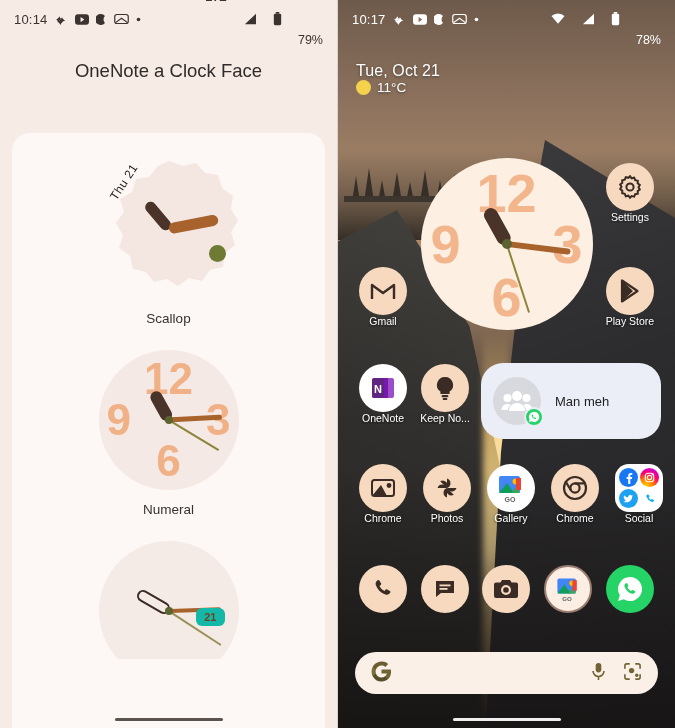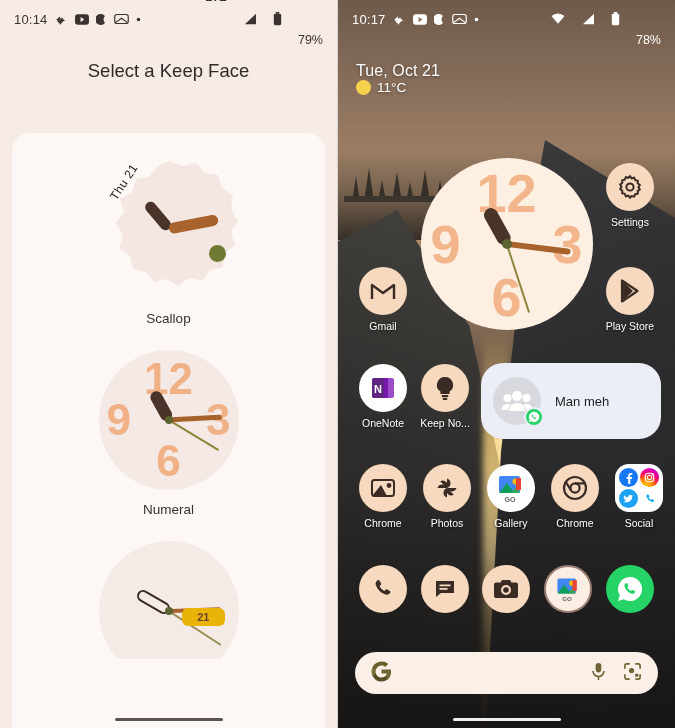--- a/index.html
+++ b/index.html
@@ -175,23 +175,23 @@
     left: 50%; top: 50%;
     width: 62px; height: 1.5px;
     background: #9a9055;
     transform-origin: left center;
     transform: translate(0,-50%) rotate(33deg);
   }
   .p-datebadge {
     position: absolute;
     right: 14px; top: 50%;
     transform: translateY(-3px);
-    background: #eab308;
+    background: #14b8a6;
     border-radius: 6px;
-    padding: 3px 15px;
+    padding: 3px 8px;
     font-size: 11px;
     color: #6a4426;
     font-weight: 600;
   }
 
   .navbar {
     position: absolute;
     left: 0; right: 0; bottom: 7px;
     display: flex; justify-content: center;
     z-index: 6;
@@ -313,21 +313,20 @@
     background: #ffffff;
     border-radius: 14px;
     display: grid;
     grid-template-columns: 1fr 1fr;
     grid-template-rows: 1fr 1fr;
     gap: 2px;
     padding: 4px;
   }
   .mini { width: 100%; height: 100%; border-radius: 50%; display:flex; align-items:center; justify-content:center; }
   .app-lbl {
-    margin-top: 5px;
     font-size: 10.5px;
     color: #fff;
     text-shadow: 0 1px 3px rgba(0,0,0,.7);
     white-space: nowrap;
     overflow: hidden;
     text-overflow: ellipsis;
   }
 
   
   .contact-widget {
@@ -436,21 +435,21 @@
         <span class="sb-ico">
           <svg width="9" height="14" viewBox="0 0 10 16">
               <rect x="3" y="0" width="4" height="2" fill="#3b3330"></rect>
               <rect x="0.8" y="2" width="8.4" height="13" rx="1.6" fill="#3b3330"></rect>
             </svg>
         </span>
         <span class="sb-batt-txt">79%</span>
       </div>
     </div>
 
-    <div class="picker-title">Select a Keep Face</div>
+    <div class="picker-title">OneNote a Clock Face</div>
 
     <div class="face-list">
 
       <div class="face-item">
         <div class="face-art">
           <svg class="scallop-disc" viewBox="0 0 140 140" style="background:transparent">
             <path d="M70 2 L84 7 L97 4 L106 14 L119 16 L123 29 L134 37 L132 50 L139 62 L132 73 L136 86 L126 94 L124 108 L111 111 L103 122 L90 119 L79 127 L68 120 L55 123 L47 113 L34 110 L31 97 L20 89 L24 76 L17 64 L25 53 L21 40 L33 33 L37 20 L50 18 L59 7 Z" fill="#f4e6e0"></path>
           </svg>
           <div class="scallop-date">Thu 21</div>
           <div class="hand scallop-hour"></div>

